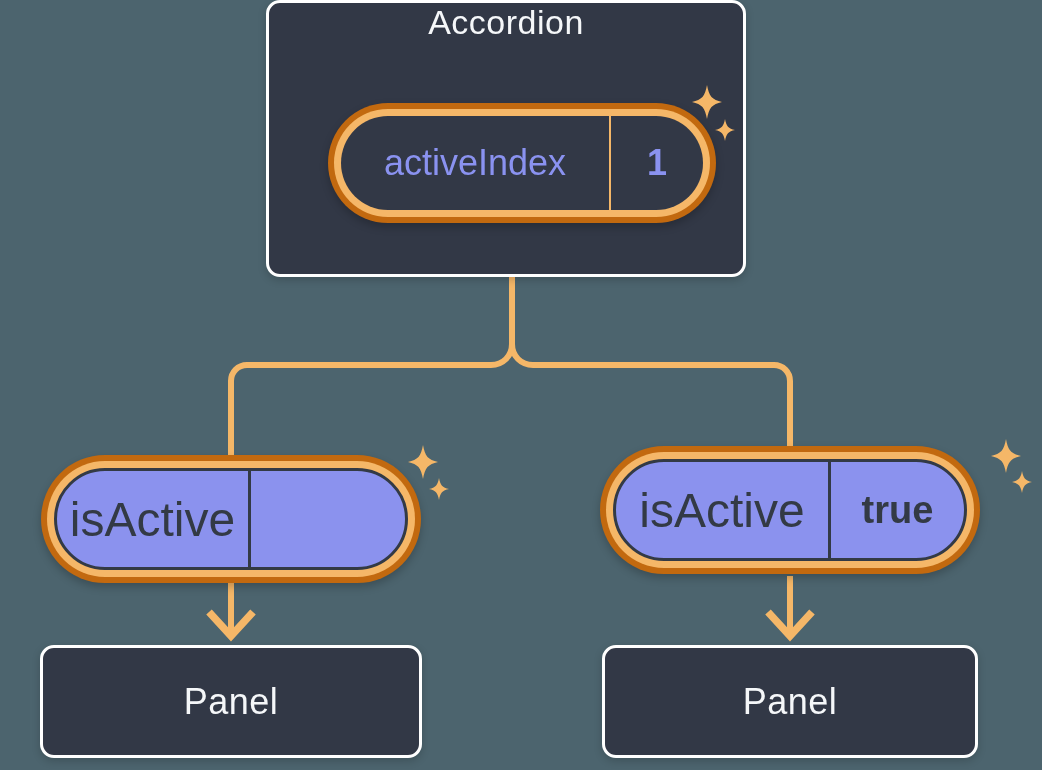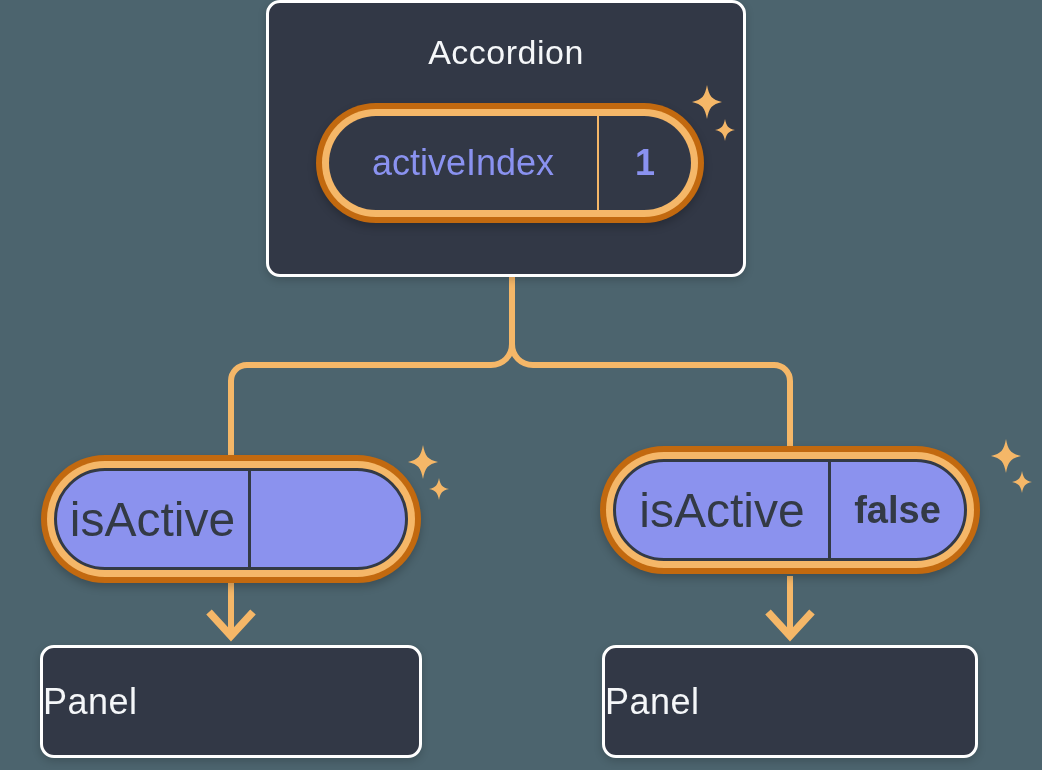--- a/index.html
+++ b/index.html
@@ -18,35 +18,35 @@
   .connectors .arrow-line{stroke-width:6px;}
   .connectors .arrow-head{stroke-width:7.5px;stroke-linejoin:miter;}
 
   .component-box{
     position:absolute;background:var(--box);
     border:3px solid var(--white);border-radius:14px;z-index:2;
     box-shadow:0 3px 8px rgba(0,0,0,0.18);
   }
   .root-box{left:266px;top:0;width:480px;height:277px;}
   .box-title{
-    margin-top:30px;text-align:center;font-size:34px;font-weight:500;
+    text-align:center;font-size:34px;font-weight:500;
     color:var(--ink_light);letter-spacing:0.5px;
   }
-  .panel-box{display:flex;align-items:center;justify-content:flex-start;}
+  .panel-box{display:flex;align-items:center;justify-content:center;}
   .panel-left{left:40px;top:645px;width:382px;height:113px;}
   .panel-right{left:602px;top:645px;width:376px;height:113px;}
   .panel-title{font-size:36px;font-weight:500;color:var(--ink_light);letter-spacing:0.5px;}
 
   .pill{
     position:absolute;z-index:3;background:var(--ring);
     border-radius:999px;padding:6px;box-shadow:0 4px 8px rgba(0,0,0,0.22);
   }
   .pill-mid{background:var(--accent);border-radius:999px;padding:7px;height:100%;}
   .pill-inner{border-radius:999px;height:100%;display:flex;align-items:stretch;overflow:hidden;}
-  .state-pill{left:316px;top:103px;width:388px;height:120px;}
+  .state-pill{left:328px;top:103px;width:388px;height:120px;}
   .state-pill .pill-inner{background:var(--box);}
   .prop-pill .pill-inner{background:var(--purple);border:3px solid var(--ink_dark);}
   .prop-pill-left{left:41px;top:455px;width:380px;height:128px;}
   .prop-pill-right{left:600px;top:446px;width:380px;height:128px;}
 
   .cell{display:flex;align-items:center;justify-content:center;}
   .name-cell{font-size:36px;}
   .value-cell{font-size:36px;font-weight:700;flex:1;}
   .state-pill .name-cell{width:268px;color:var(--text_purple);}
   .state-pill .value-cell{color:var(--text_purple);}
@@ -98,21 +98,21 @@
         <div class="divider"></div>
       </div>
     </div>
   </div>
 
   <div class="pill prop-pill prop-pill-right">
     <div class="pill-mid">
       <div class="pill-inner">
         <div class="cell name-cell">isActive</div>
         <div class="divider"></div>
-        <div class="cell value-cell">false</div>
+        <div class="cell value-cell">true</div>
       </div>
     </div>
   </div>
 
   <div class="component-box panel-box panel-left">
     <div class="panel-title">Panel</div>
   </div>
   <div class="component-box panel-box panel-right">
     <div class="panel-title">Panel</div>
   </div>

